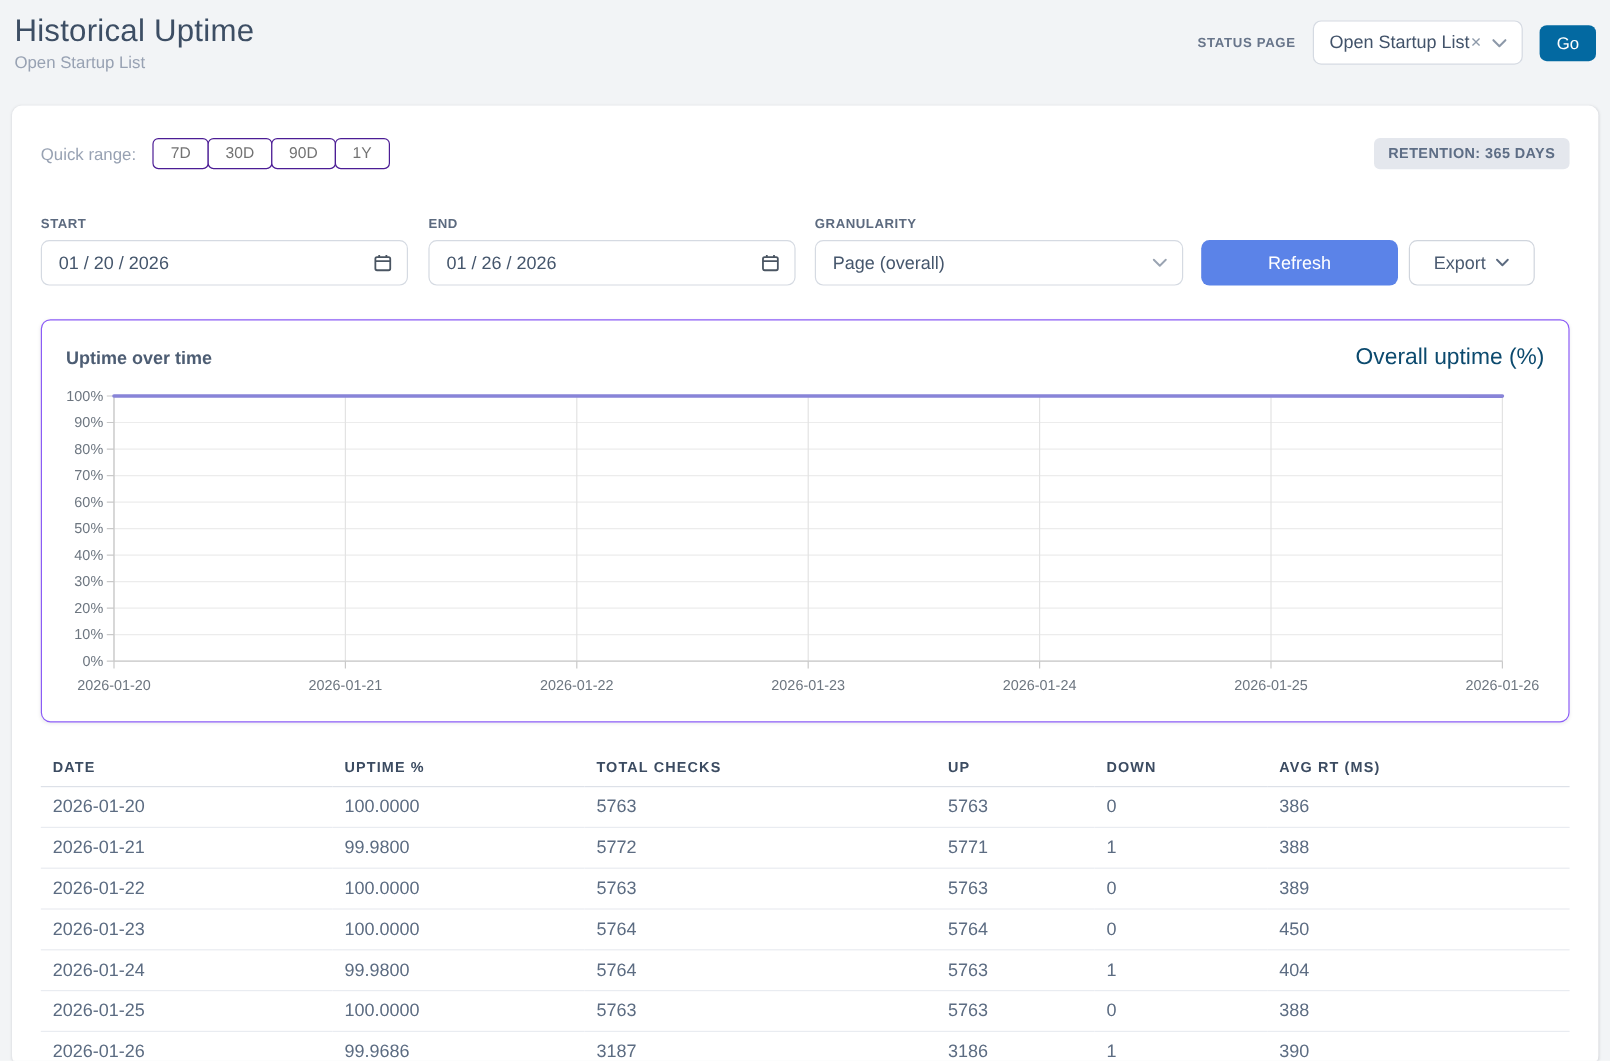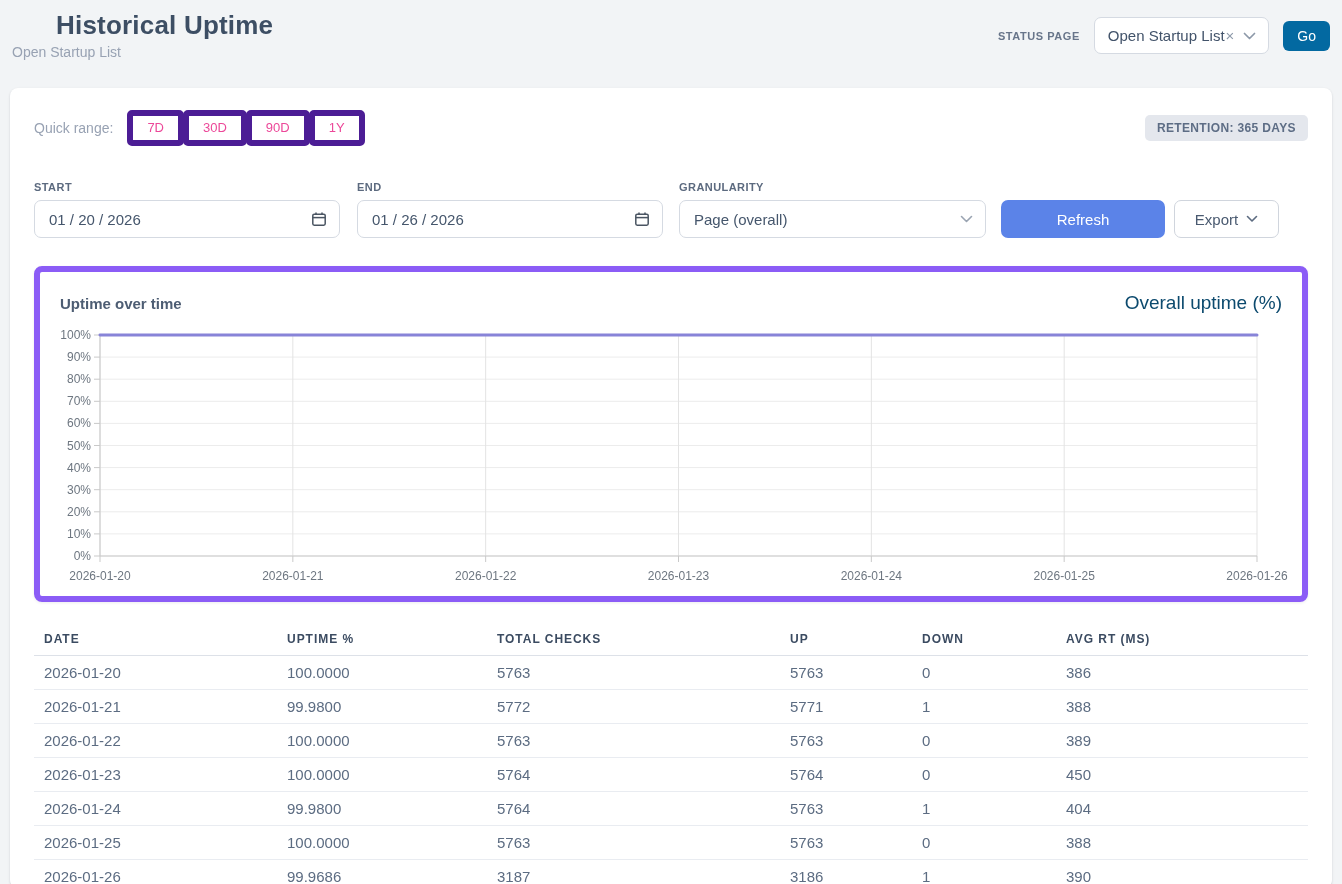--- a/index.html
+++ b/index.html
@@ -10,21 +10,21 @@
     color:#3d4e64;
     overflow:hidden;
     position:relative;
   }
 
   
   .top-header {
     display:flex; justify-content:space-between; align-items:flex-start;
     padding:10px 12px 0 12px; height:72px;
   }
-  .page-title { font-size:26px; font-weight:700; color:#3d4e64; letter-spacing:.2px;margin-left:44px; }
+  .page-title { font-size:26px; font-weight:400; color:#3d4e64; letter-spacing:.2px; }
   .page-subtitle { font-size:14px; color:#98a2b3; margin-top:3px; }
   .header-right { display:flex; align-items:center; gap:14px; margin-top:7px; }
   .status-page-label { font-size:11px; font-weight:700; color:#68758a; letter-spacing:.05em; }
   .status-select {
     display:flex; align-items:center; background:#fff;
     border:1px solid #d5dae2; border-radius:7px;
     height:37px; padding:0 12px 0 13px; min-width:172px; cursor:pointer;
   }
   .status-select .sel-text { font-size:15px; color:#42536a; }
   .status-select .clear-x { font-size:15px; color:#8d99a9; margin-left:1px; }
@@ -42,21 +42,21 @@
     box-shadow:0 1px 3px rgba(16,24,40,.10), 0 1px 2px rgba(16,24,40,.06);
     padding:26px 24px 0 24px;
   }
 
   
   .quick-row { display:flex; align-items:center; justify-content:space-between; height:27px; }
   .quick-left { display:flex; align-items:center; }
   .quick-range-label { font-size:14px; color:#98a2b3; margin-right:14px; }
   .qr-group { display:flex; }
   .qr-btn {
-    background:#fff; border:6px solid #4c1d95; color:#ec4899;
+    background:#fff; border:1px solid #4c1d95; color:#737373;
     font-size:13px; padding:4px 14px; border-radius:5px; margin-left:-1px;
     cursor:pointer; font-family:"Liberation Sans", sans-serif; line-height:16px;
   }
   .qr-btn:first-child { margin-left:0; }
   .retention-badge {
     background:#e4e7ed; color:#5d6d85; font-size:12px; font-weight:700;
     letter-spacing:.03em; padding:6px 12px; border-radius:5px;
   }
 
   
@@ -80,21 +80,21 @@
   .export-button {
     width:105px; height:38px; background:#fff; border:1px solid #d0d5dd;
     border-radius:7px; font-size:15px; color:#4a5a70; cursor:pointer;
     display:flex; align-items:center; justify-content:center; gap:8px;
     font-family:"Liberation Sans", sans-serif;
     margin-top:39px;
   }
 
   
   .chart-card {
-    margin-top:28px; border:6px solid #8b5cf6; border-radius:8px;
+    margin-top:28px; border:1px solid #8b5cf6; border-radius:8px;
     box-shadow:0 1px 3px rgba(16,24,40,.08);
     padding:20px 20px 10px 20px; height:336px;
   }
   .chart-head { display:flex; justify-content:space-between; align-items:center; }
   .chart-title { font-size:15px; font-weight:700; color:#4d5d73; }
   .chart-legend { font-size:19px; color:#0c4a6e; }
   .chart-svg { display:block; margin-top:12px; width:1232px; height:268px; }
   .chart-svg text { font-size:12px; fill:#6d7680; font-family:"Liberation Sans", sans-serif; }
 
   

